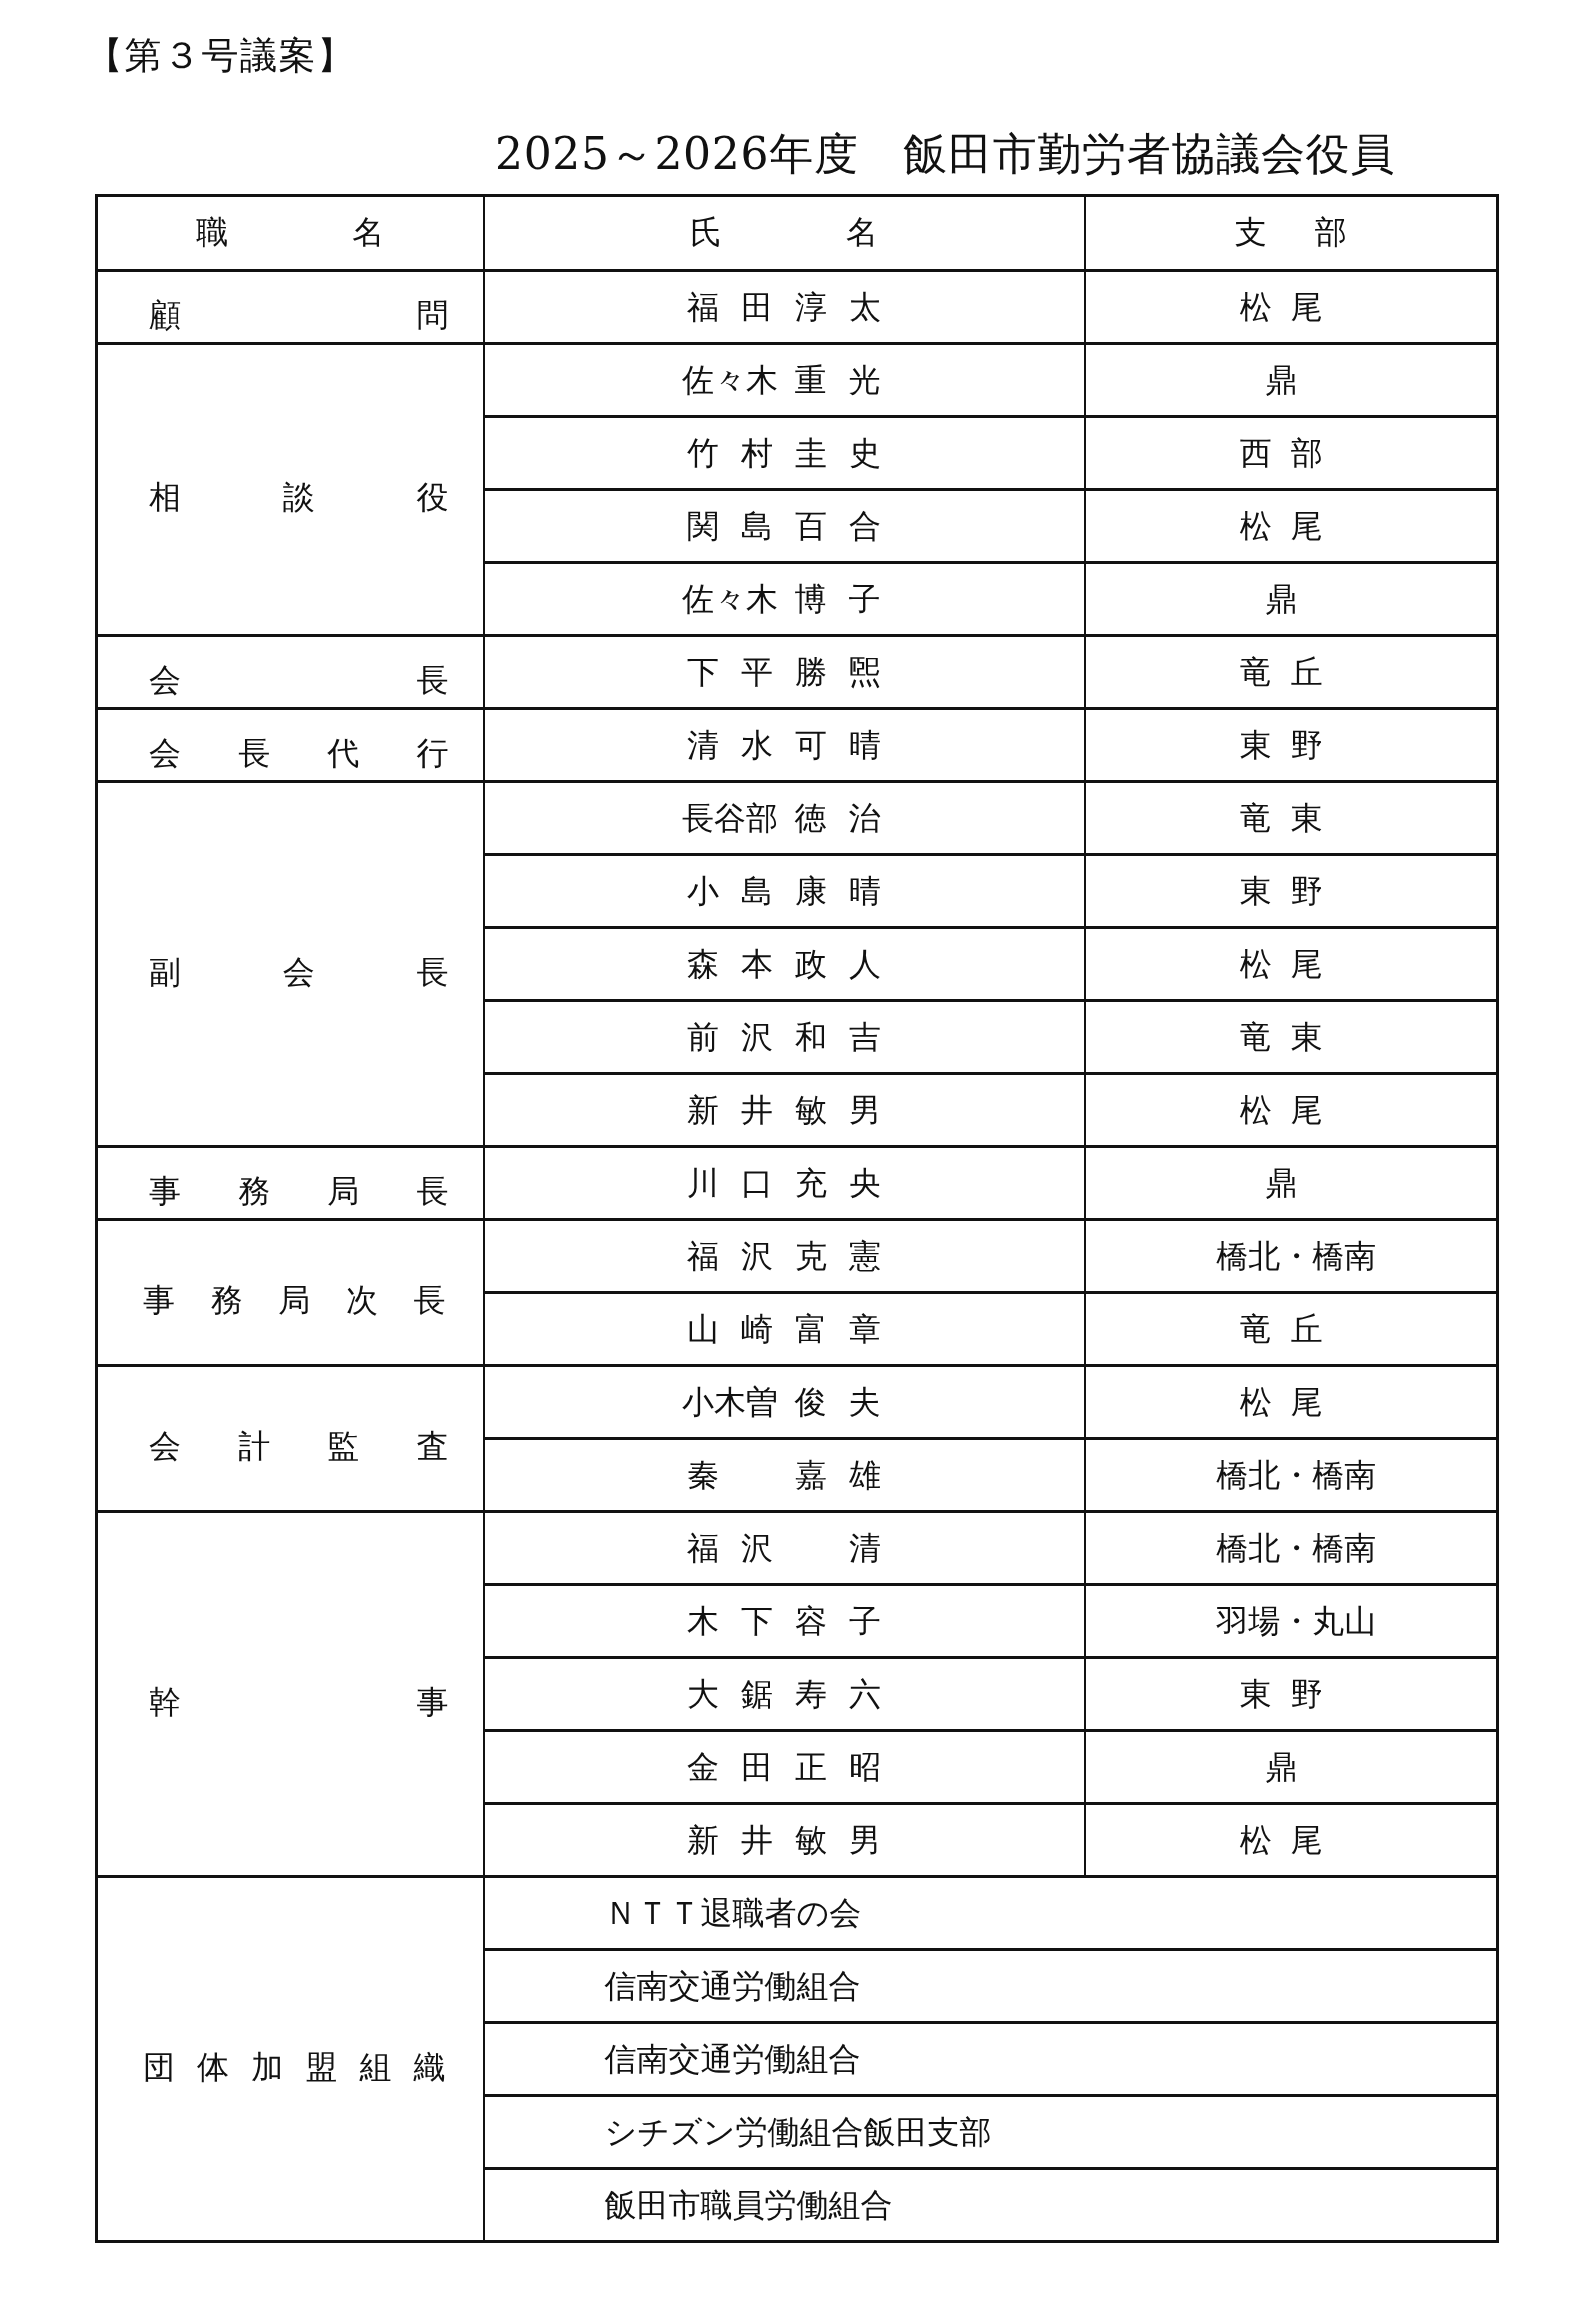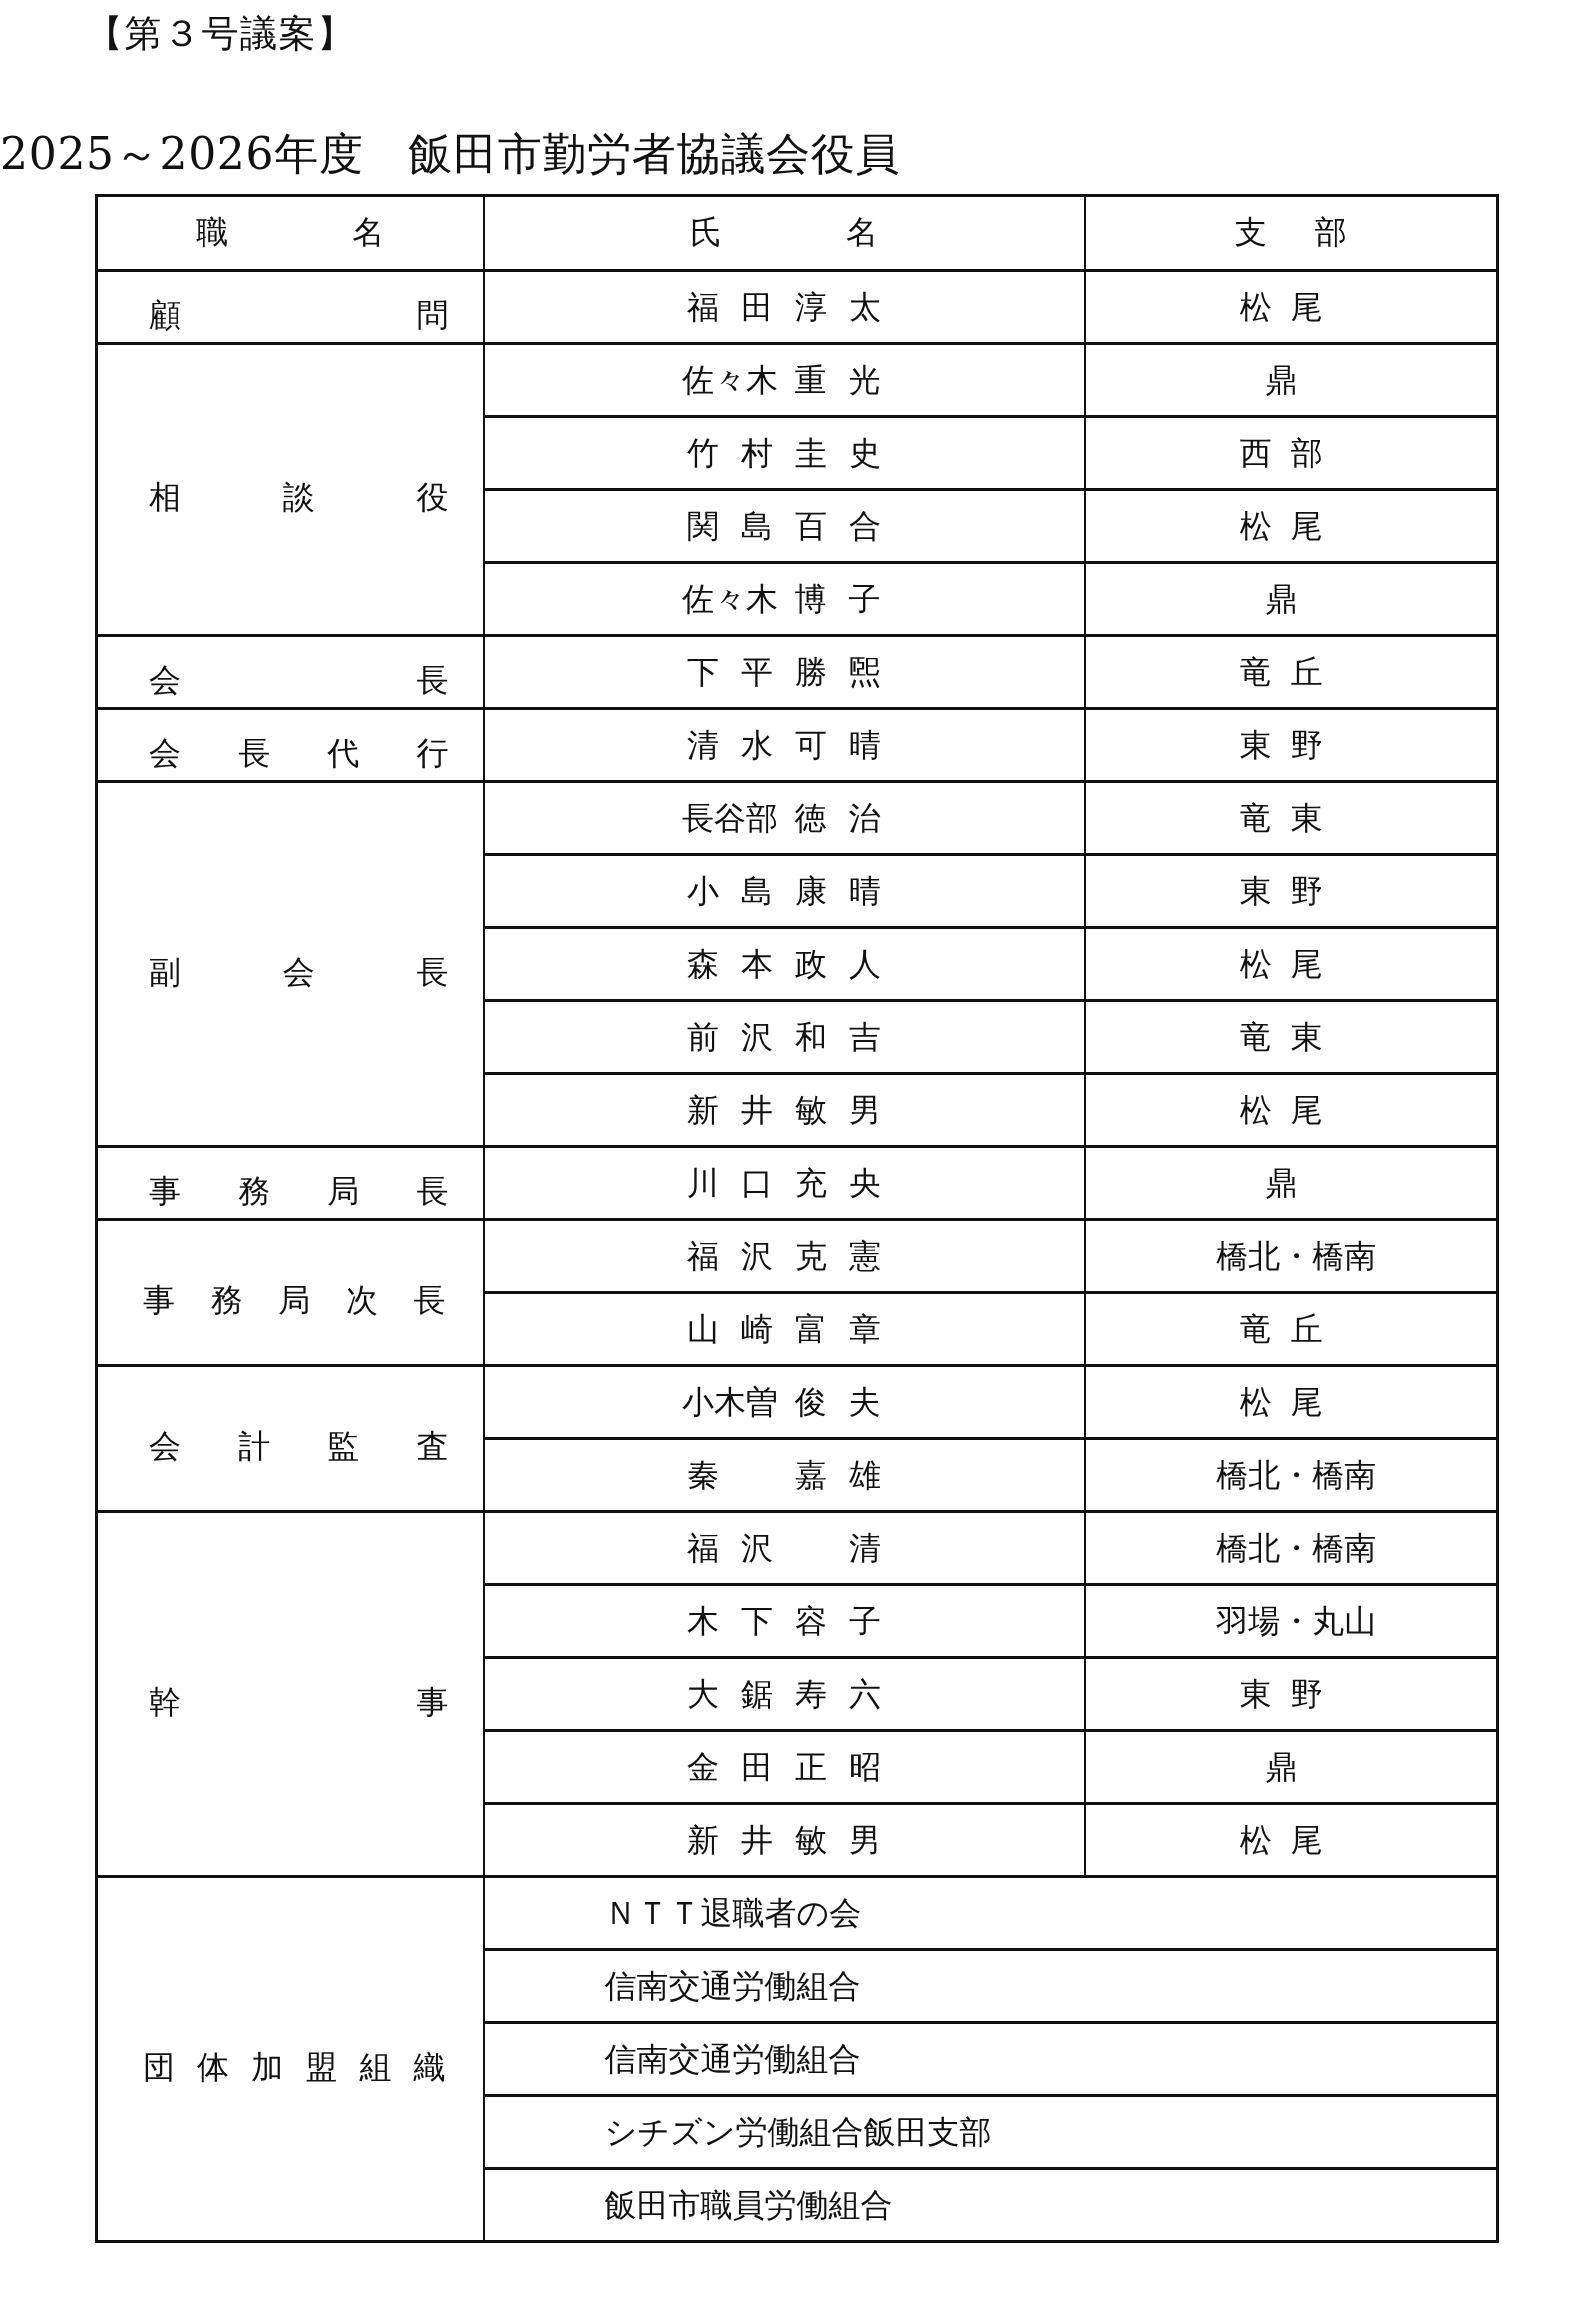--- a/index.html
+++ b/index.html
@@ -1,20 +1,20 @@
 <!DOCTYPE html>
 <html style="font-size:11.7px"><head>
 <meta charset="utf-8">
 <style>
   html, body { margin: 0; padding: 0; background: #ffffff; }
   body { width: 1575px; height: 2319px; position: relative; overflow: hidden;
          font-family: "DejaVu Serif", "Liberation Serif", serif; color: #111111; }
-  .agenda-label { position: absolute; left: 86px; top: 8px; font-size: 37px; line-height: 51px;
+  .agenda-label { position: absolute; left: 86px; top: 30px; font-size: 37px; line-height: 51px;
                   letter-spacing: 1.5px; white-space: nowrap; }
-  .doc-title { position: absolute; left: 0; width: 1395px; top: 123px; text-align: left;
+  .doc-title { position: absolute; left: 0; width: 1395px; top: 123px; text-align: right;
                font-size: 44px; line-height: 61px; white-space: nowrap; letter-spacing: 0.7px; }
   table.officers { position: absolute; left: 95px; top: 194px; width: 1401px;
                    border-collapse: collapse; table-layout: fixed;
                    border: 3.7px solid #111111; }
   table.officers col.c1 { width: 387px; }
   table.officers col.c2 { width: 601px; }
   table.officers col.c3 { width: 413px; }
   table.officers th, table.officers td { padding: 0; font-weight: normal; font-size: 32px;
                    vertical-align: middle; }
   table.officers thead th { height: 72px; border-bottom: 3.7px solid #111111; border-right: 2.2px solid #111111; }

